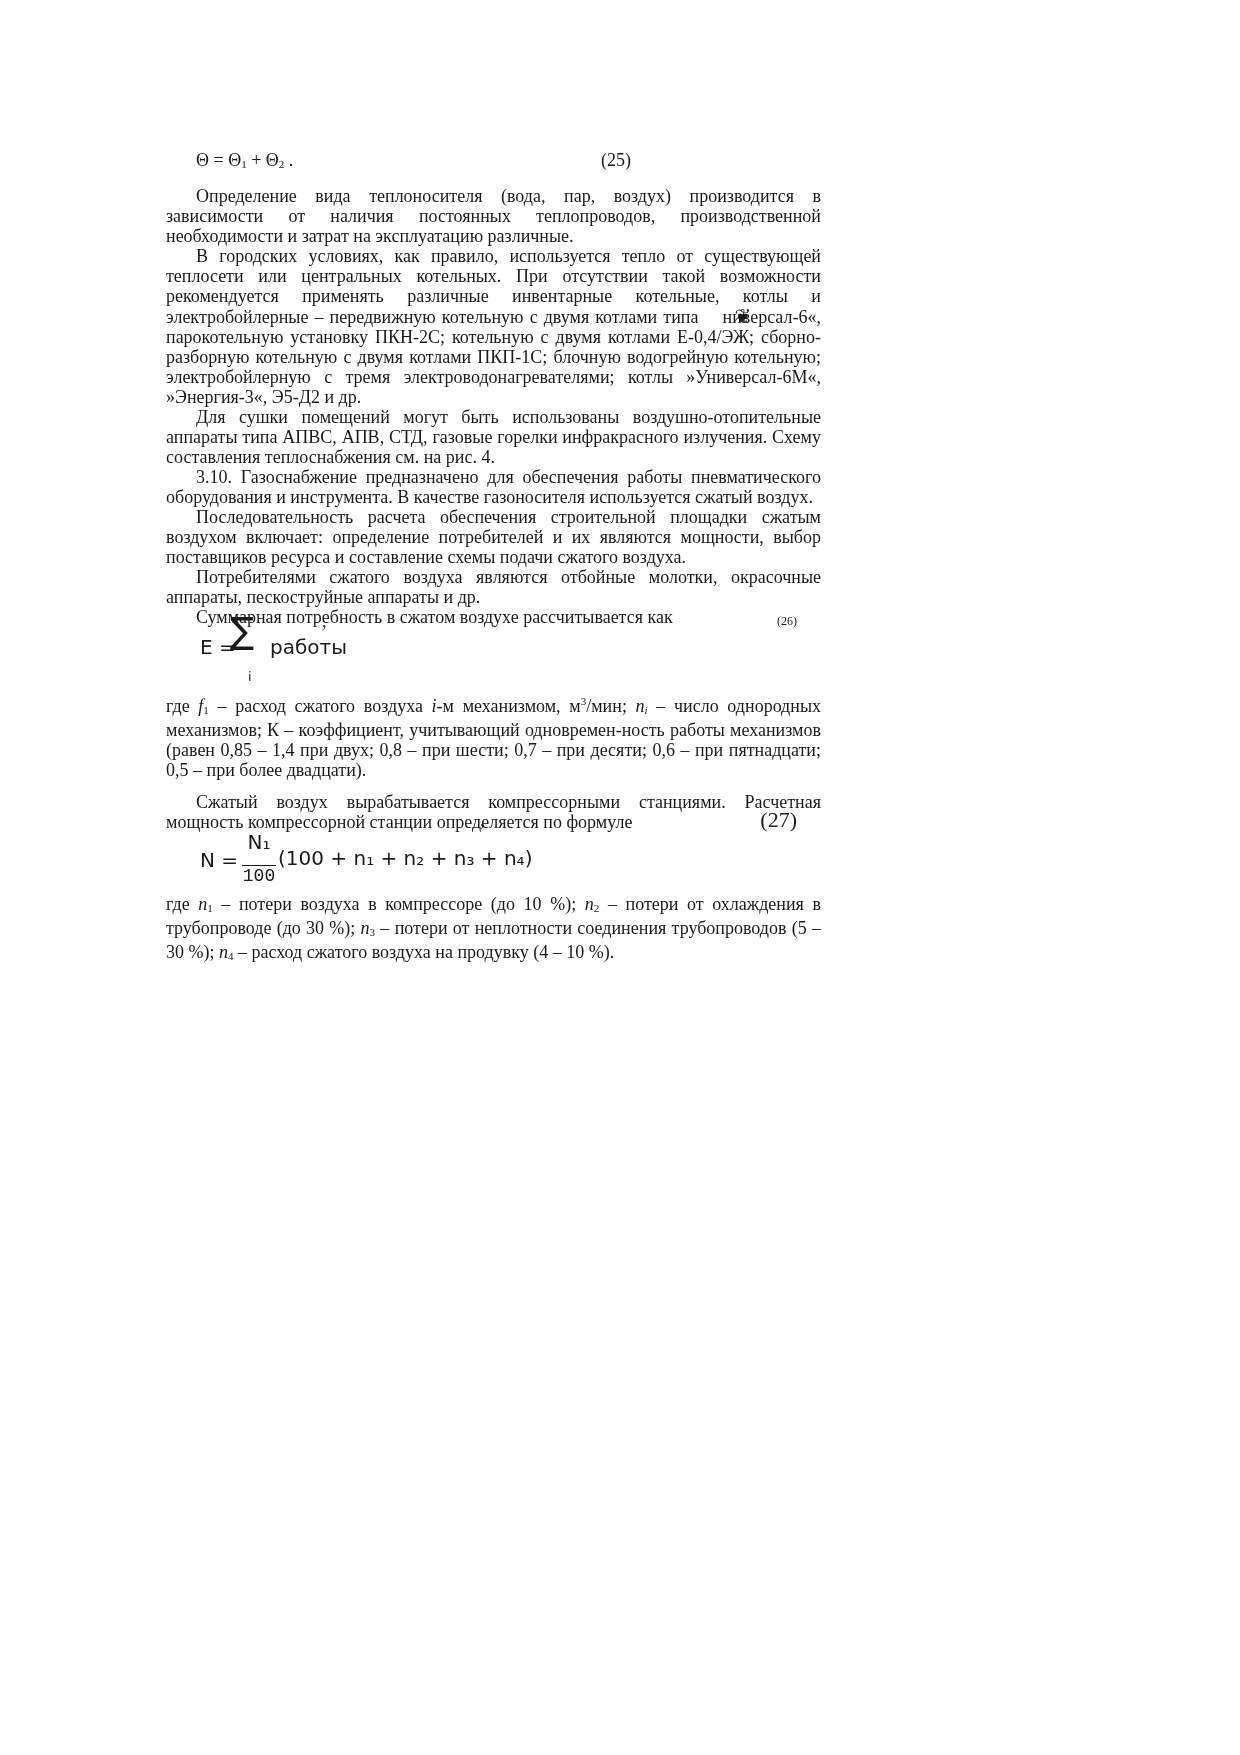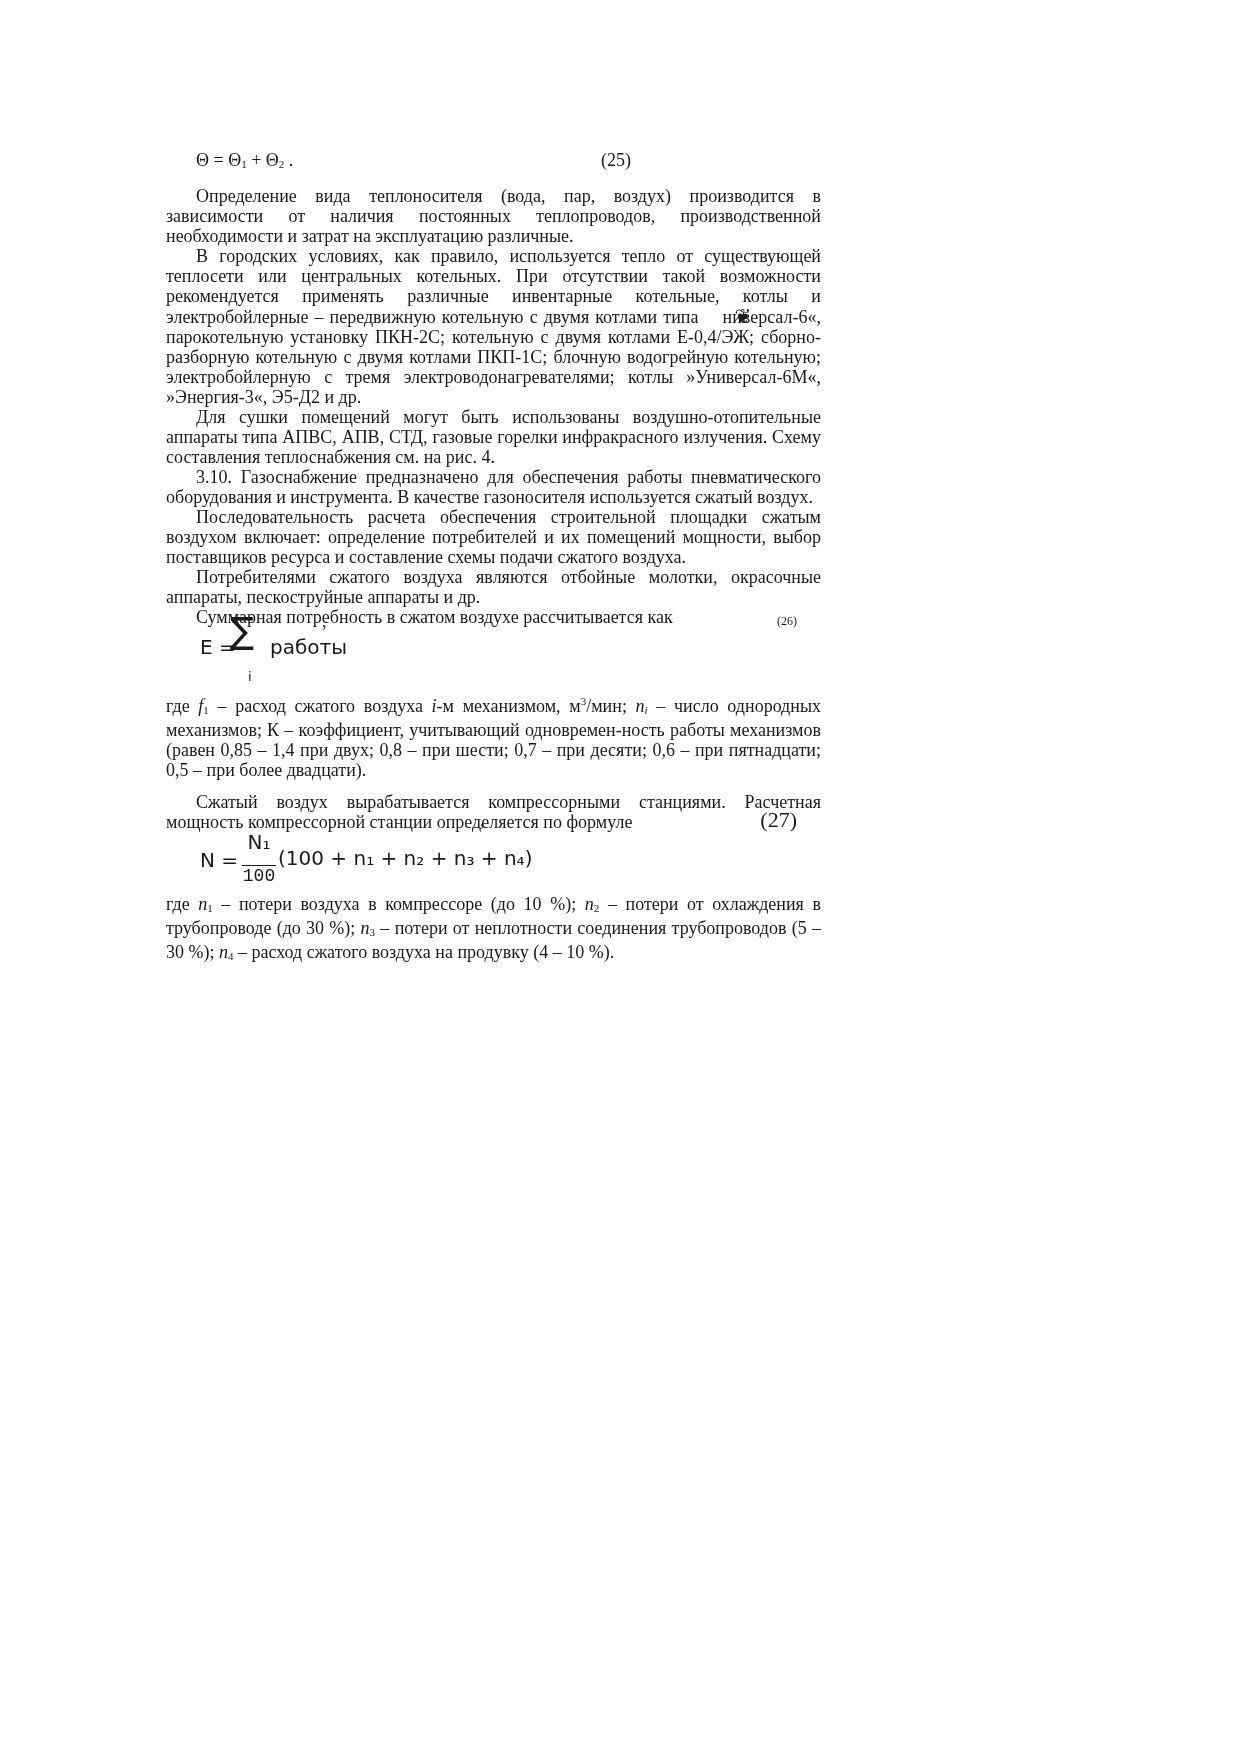--- a/index.html
+++ b/index.html
@@ -40,21 +40,21 @@
   <div class="eqline">
     <span class="eq25"><span>Θ = Θ</span><sub>1</sub><span> + Θ</span><sub>2</sub><span> .</span></span>
     <span class="eqnum" style="right:190px">(25)</span>
   </div>
   <div class="gap12"></div>
 
   <p class="p">Определение вида теплоносителя (вода, пар, воздух) производится в зависимости от наличия постоянных теплопроводов, производственной необходимости и затрат на эксплуатацию различные.</p>
   <p class="p"><span>В городских условиях, как правило, используется тепло от существующей теплосети или центральных котельных. При отсутствии такой возможности рекомендуется применять различные инвентарные котельные, котлы и электробойлерные – передвижную котельную с двумя котлами типа </span><span class="glyph">❦</span><span>ниверсал-6«, парокотельную установку ПКН-2С; котельную с двумя котлами Е-0,4/ЭЖ; сборно-разборную котельную с двумя котлами ПКП-1С; блочную водогрейную котельную; электробойлерную с тремя электроводонагревателями; котлы »Универсал-6М«, »Энергия-3«, Э5-Д2 и др.</span></p>
   <p class="p">Для сушки помещений могут быть использованы воздушно-отопительные аппараты типа АПВС, АПВ, СТД, газовые горелки инфракрасного излучения. Схему составления теплоснабжения см. на рис. 4.</p>
   <p class="p">3.10. Газоснабжение предназначено для обеспечения работы пневматического оборудования и инструмента. В качестве газоносителя используется сжатый воздух.</p>
-  <p class="p">Последовательность расчета обеспечения строительной площадки сжатым воздухом включает: определение потребителей и их помещений мощности, выбор поставщиков ресурса и составление схемы подачи сжатого воздуха.</p>
+  <p class="p">Последовательность расчета обеспечения строительной площадки сжатым воздухом включает: определение потребителей и их являются мощности, выбор поставщиков ресурса и составление схемы подачи сжатого воздуха.</p>
   <p class="p">Потребителями сжатого воздуха являются отбойные молотки, окрасочные аппараты, пескоструйные аппараты и др.</p>
   <p class="p">Суммарная потребность в сжатом воздухе рассчитывается как</p>
 
   <div class="formula f26">
     <span class="e">E =</span>
     <span class="sigma" style="left:64px">∑</span>
     <span class="idx">i</span>
     <span class="rest">работы</span>
     <span class="comma">,</span>
     <span class="eqnum in" style="top:-16px;font-family:'Liberation Serif',serif;font-size:12px;">(26)</span>

